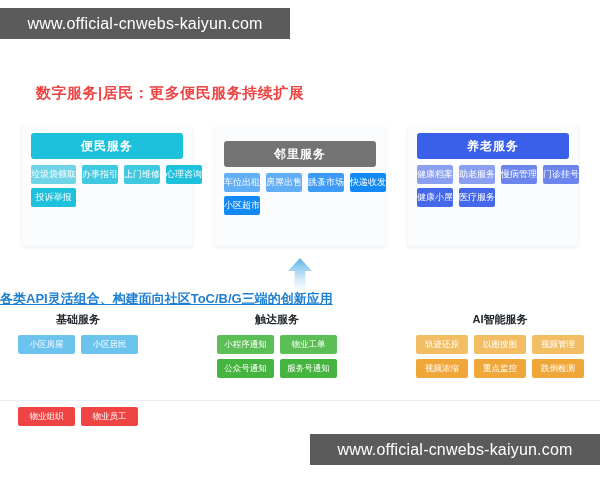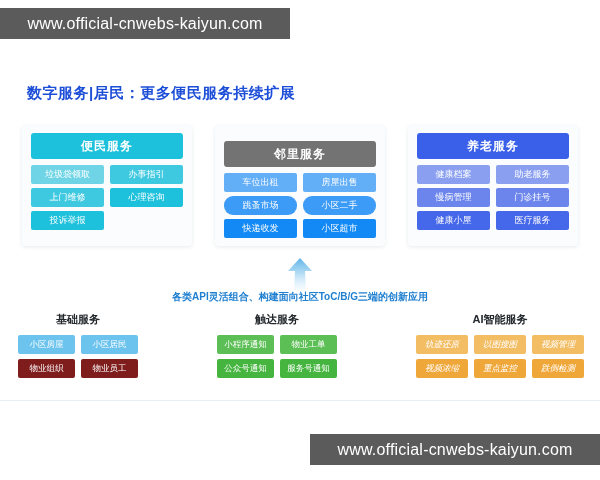--- a/index.html
+++ b/index.html
@@ -36,25 +36,25 @@
   #wm-bottom {
     left: 310px;
     top: 434px;
     width: 290px;
     height: 31px;
   }
 
   
   #page-title {
     position: absolute;
-    left: 27px;
+    left: 36px;
     top: 84px;
     font-size: 15px;
     font-weight: bold;
-    color: #1d4ed8;
+    color: #ef4444;
     letter-spacing: 0.5px;
     white-space: nowrap;
   }
 
   
   #top-cards {
     position: absolute;
     left: 22px;
     top: 126px;
     width: 556px;
@@ -84,21 +84,21 @@
     font-weight: bold;
     letter-spacing: 1px;
     display: flex;
     align-items: center;
     justify-content: center;
   }
   .tile-grid {
     width: 152px;
     margin-top: 6px;
     display: grid;
-    grid-template-columns: 1fr 1fr;
+    grid-template-columns: 1fr 1fr 1fr 1fr;
     grid-gap: 4px 6px;
   }
   .tile {
     height: 19px;
     border-radius: 2px;
     color: #ffffff;
     font-size: 9px;
     display: flex;
     align-items: center;
     justify-content: center;
@@ -106,21 +106,21 @@
   }
 
   
   #card-0 .card-header { background: #1ec1dc; }
   #card-0 .tile.r0 { background: #6fd5e6; }
   #card-0 .tile.r1 { background: #3fc9e0; }
   #card-0 .tile.r2 { background: #1ec1dc; }
   
   #card-1 .card-header { background: #737373; margin-top: 15px; }
   #card-1 .tile.r0 { background: #62aef7; }
-  #card-1 .tile.r1 { background: #3c9bf6; border-radius: 9px; }
+  #card-1 .tile.r1 { background: #3c9bf6; }
   #card-1 .tile.r2 { background: #1289f5; }
   
   #card-2 .card-header { background: #3a5fe8; }
   #card-2 .tile.r0 { background: #8a9ff0; }
   #card-2 .tile.r1 { background: #6b85ec; }
   #card-2 .tile.r2 { background: #4567e9; }
 
   
   #arrow-wrap {
     position: absolute;
@@ -128,25 +128,25 @@
     top: 258px;
     width: 36px;
     height: 32px;
   }
   #arrow-wrap svg { display: block; }
   #api-caption {
     position: absolute;
     left: 0;
     top: 290px;
     width: 600px;
-    text-align: center;
-    font-size: 10px;
+    font-size: 13px;
     font-weight: bold;
     color: #1f7fd0;
     white-space: nowrap;
+    text-decoration: underline;
   }
 
   
   #bottom-sections {
     position: absolute;
     left: 18px;
     top: 312px;
     width: 566px;
     height: 80px;
     display: flex;
@@ -164,33 +164,33 @@
     font-weight: bold;
     color: #24292e;
     margin-bottom: 8px;
     white-space: nowrap;
   }
   .chip-grid {
     display: grid;
     grid-gap: 5px 6px;
   }
   .chip-grid.cols2 { grid-template-columns: repeat(2, 57px); }
-  .chip-grid.cols3 { grid-template-columns: repeat(3, 52px); font-style: italic; }
+  .chip-grid.cols3 { grid-template-columns: repeat(3, 52px); }
   .chip {
     height: 19px;
     border-radius: 2px;
     color: #ffffff;
     font-size: 8.5px;
     display: flex;
     align-items: center;
     justify-content: center;
     white-space: nowrap;
   }
   #group-0 .chip.r0 { background: #6cc4ee; }
-  #group-0 .chip.r1 { background: #7f1d1d; }
+  #group-0 .chip.r1 { background: #ef4444; margin-top: 48px; }
   #group-1 .chip.r0 { background: #4cc0ae; }
   #group-1 .chip.r1 { background: #32b8a3; }
   #group-2 .chip.r0 { background: #5cbf56; }
   #group-2 .chip.r1 { background: #46b53f; }
   #group-3 .chip.r0 { background: #f3bd63; }
   #group-3 .chip.r1 { background: #f0a73a; }
 
   
   #bottom-rule {
     position: absolute;
@@ -221,21 +221,20 @@
       <div class="tile r2">投诉举报</div>
     </div>
   </div>
 
   <div class="service-card" id="card-1">
     <div class="card-header">邻里服务</div>
     <div class="tile-grid">
       <div class="tile r0">车位出租</div>
       <div class="tile r0">房屋出售</div>
       <div class="tile r1">跳蚤市场</div>
-      <div class="tile r1">小区二手</div>
       <div class="tile r2">快递收发</div>
       <div class="tile r2">小区超市</div>
     </div>
   </div>
 
   <div class="service-card" id="card-2">
     <div class="card-header">养老服务</div>
     <div class="tile-grid">
       <div class="tile r0">健康档案</div>
       <div class="tile r0">助老服务</div>

